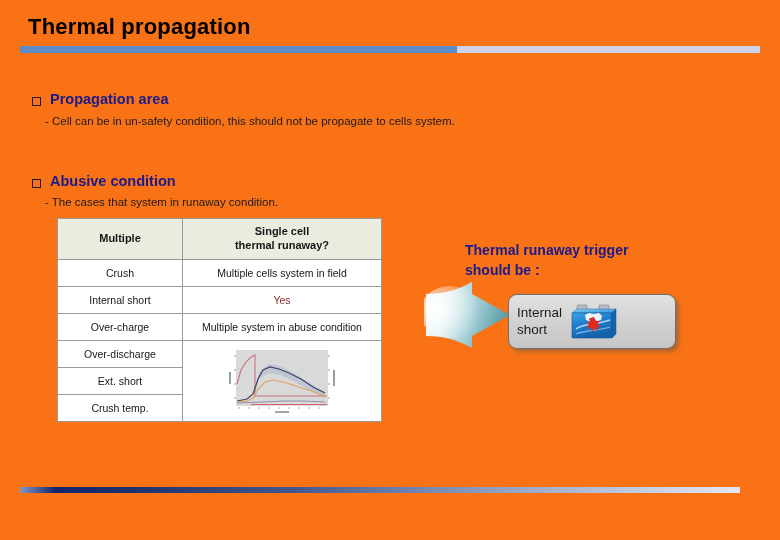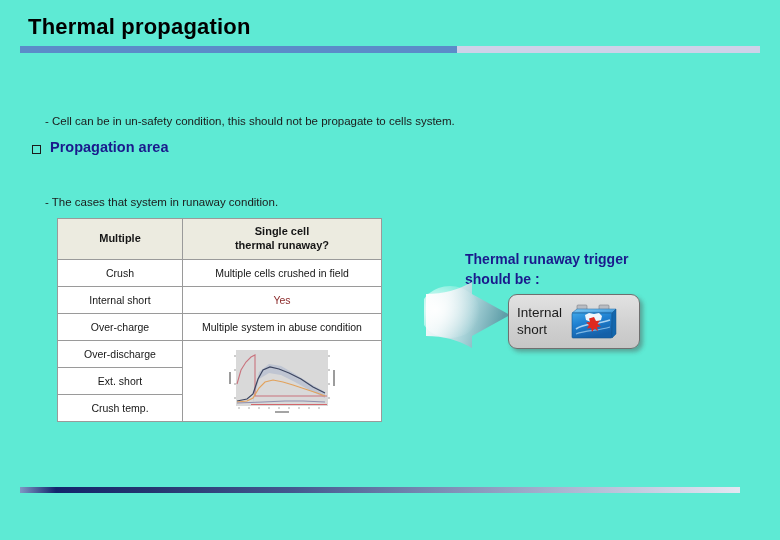--- a/index.html
+++ b/index.html
@@ -1,21 +1,21 @@
 <!DOCTYPE html>
 <html><head>
 <meta charset="utf-8">
 <style>
   html,body{margin:0;padding:0;}
   body{
     width:780px;height:540px;background:#ffffff;
     font-family:"Liberation Sans","DejaVu Sans",sans-serif;
     overflow:hidden;position:relative;
   }
-  .slide{position:absolute;inset:0;background:#5eead4;}
+  .slide{position:absolute;inset:0;background:#f97316;}
 
   
   .title{
     position:absolute;left:28px;top:14px;
     font-size:22px;font-weight:bold;color:#000000;
     letter-spacing:.2px;white-space:nowrap;
   }
   .title-rule{
     position:absolute;left:20px;top:46px;width:740px;height:7px;
   }
@@ -67,29 +67,29 @@
 
   
   .thumb{
     width:118px;height:72px;margin:2px auto 0;
     position:relative;background:#ffffff;
   }
   .thumb svg{display:block;}
 
   
   .callout-text{
-    position:absolute;left:465px;top:249px;
+    position:absolute;left:465px;top:240px;
     font-size:14px;font-weight:bold;color:#1a1a8c;
     line-height:1.45;white-space:pre-line;
   }
   .arrow-wrap{
     position:absolute;left:424px;top:272px;width:104px;height:86px;
   }
   .result-box{
-    position:absolute;left:508px;top:294px;width:132px;height:55px;
+    position:absolute;left:508px;top:294px;width:168px;height:55px;
     background:linear-gradient(180deg,#e2e2e2 0%,#cfcfcf 60%,#c6c6c6 100%);
     border:1.4px solid #6f6f6f;border-radius:9px;
     box-shadow:3px 3px 4px rgba(80,80,80,.45);
     display:flex;align-items:center;padding:0 8px;box-sizing:border-box;
   }
   .result-label{
     font-size:13.5px;color:#1b1b1b;line-height:1.25;
     white-space:pre-line;flex:none;
   }
   .cell-icon{
@@ -108,38 +108,42 @@
 <body>
 
 <div class="slide">
 
   <div class="title">Thermal propagation</div>
   <div class="title-rule">
     <div class="seg-a"></div>
     <div class="seg-b"></div>
   </div>
 
-  <div class="bullet-row" style="left:32px;top:90px;margin-top:48px;">
+  <div class="bullet-row" style="left:32px;top:90px;">
     <span class="sq"></span>
     <span class="bullet-head">Propagation area</span>
   </div>
   <div class="sub-line" style="left:45px;top:115px;">- Cell can be in un-safety condition, this should not be propagate to cells system.</div>
 
+  <div class="bullet-row" style="left:32px;top:172px;">
+    <span class="sq"></span>
+    <span class="bullet-head">Abusive condition</span>
+  </div>
   <div class="sub-line" style="left:45px;top:196px;">- The cases that system in runaway condition.</div>
 
   <table class="cond-table">
     <tbody>
       <tr>
         <th class="col-cond hdr">Multiple</th>
         <th class="col-ans hdr" style="white-space:pre-line;">Single cell
 thermal runaway?</th>
       </tr>
       <tr class="rowh">
         <td>Crush</td>
-        <td>Multiple cells crushed in field</td>
+        <td>Multiple cells system in field</td>
       </tr>
       <tr class="rowh">
         <td>Internal short</td>
         <td class="ans-yes">Yes</td>
       </tr>
       <tr class="rowh">
         <td>Over-charge</td>
         <td>Multiple system in abuse condition</td>
       </tr>
       <tr class="rowh">

